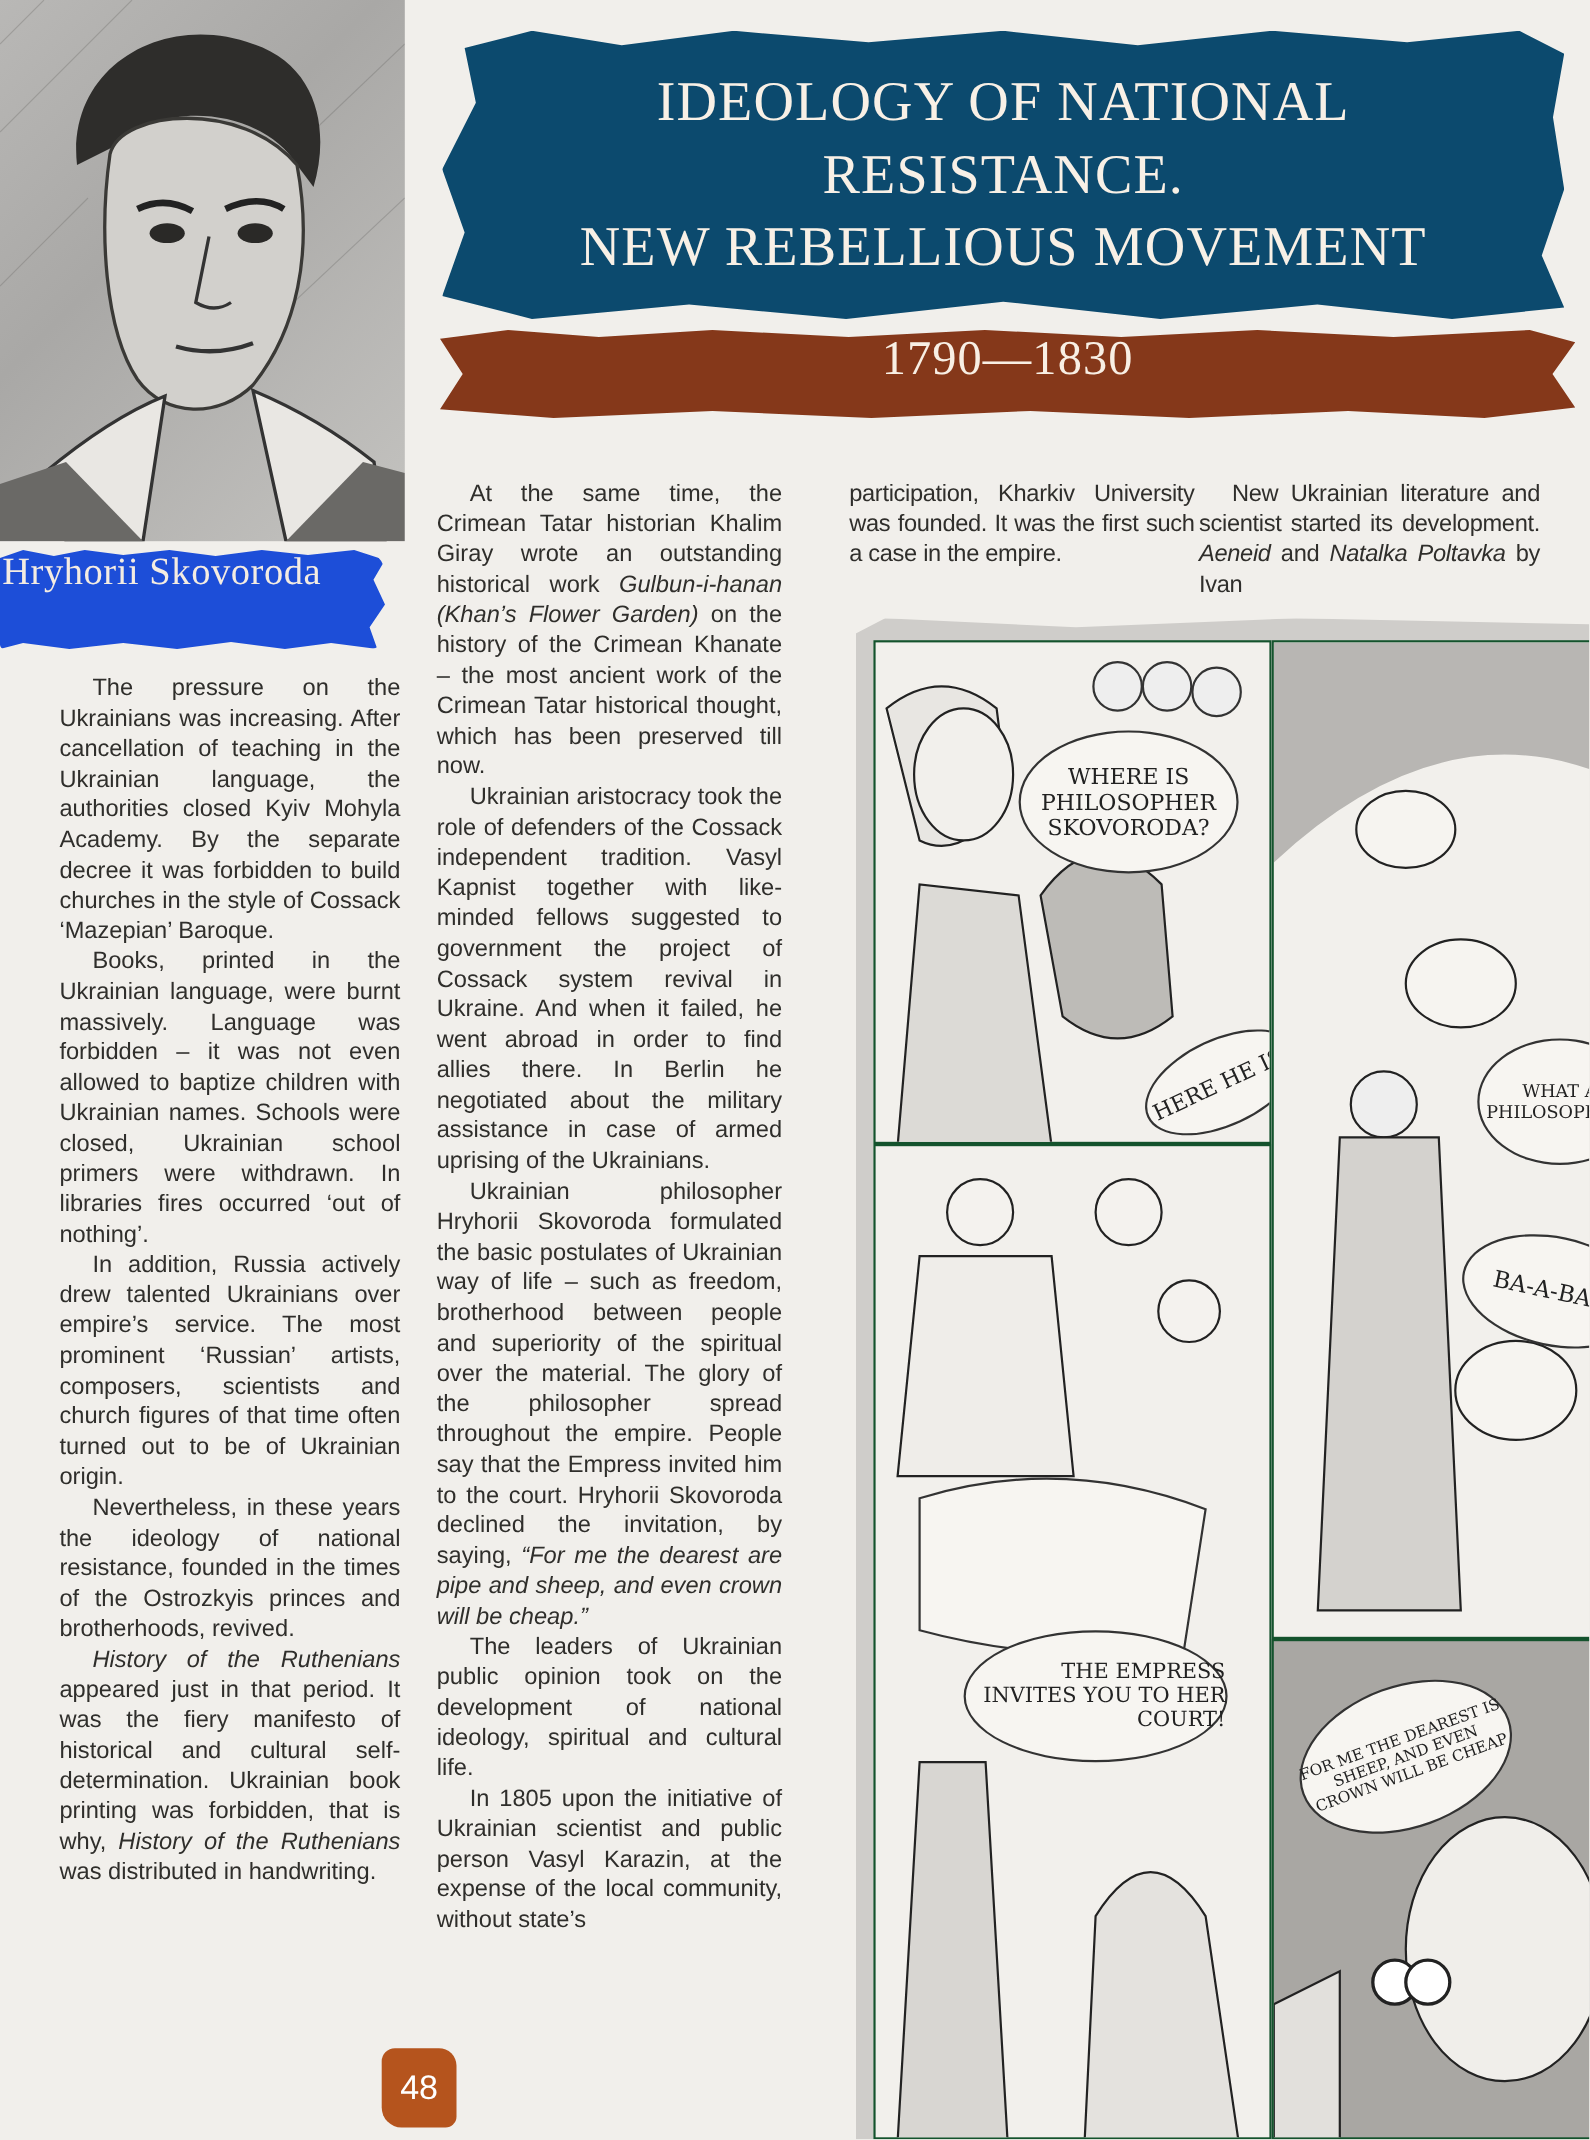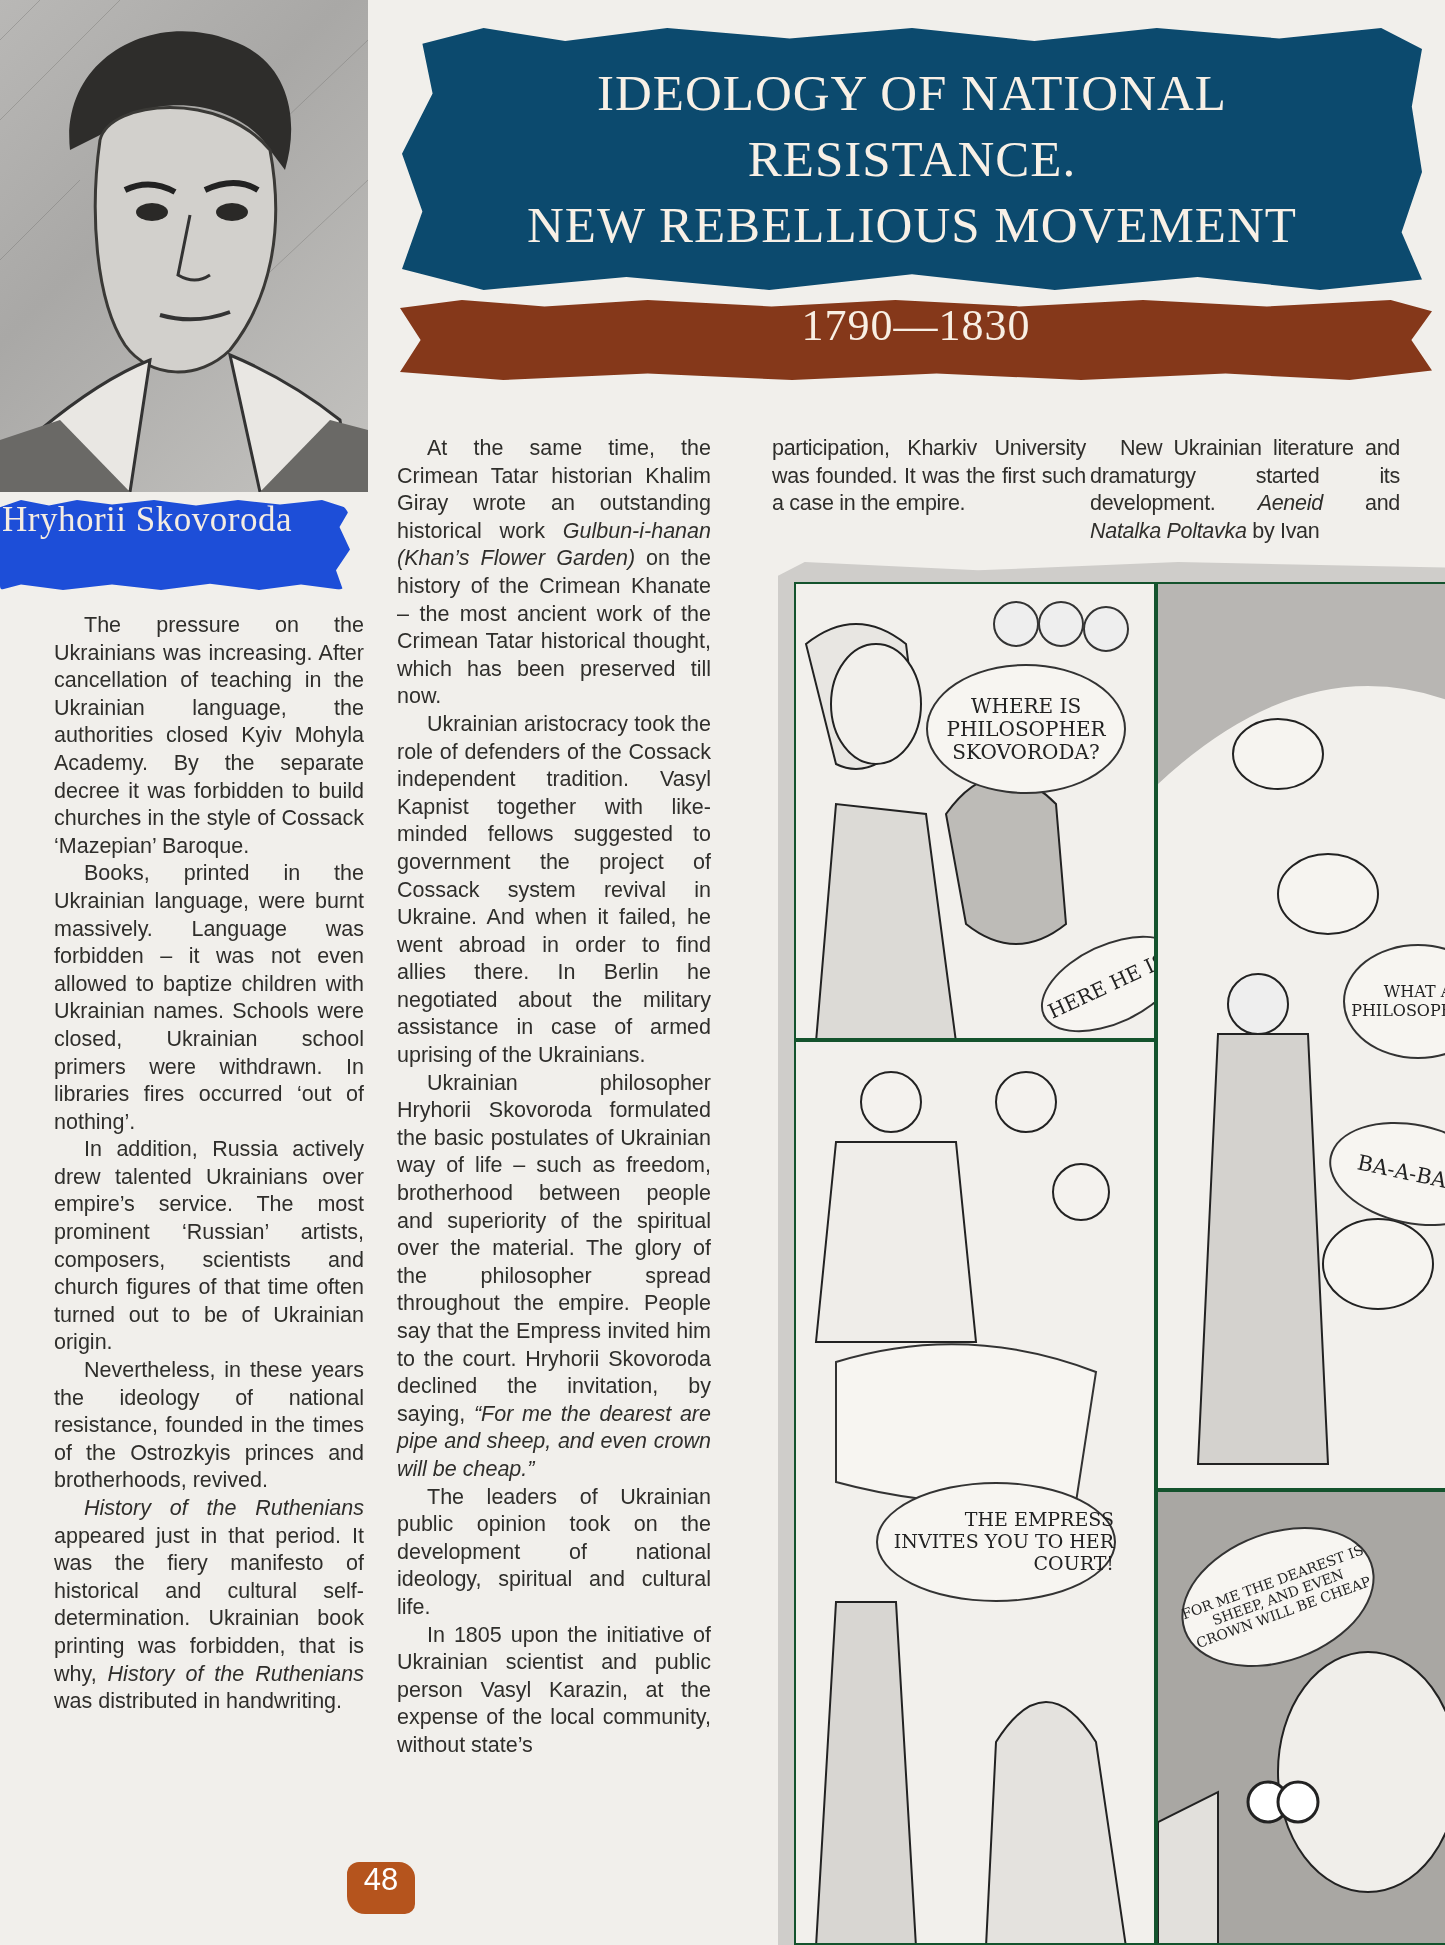--- a/index.html
+++ b/index.html
@@ -59,23 +59,23 @@
     background: #cfcdca; padding: 20px 0 0 18px;
     clip-path: polygon(0 1%, 4% 0, 30% 0.6%, 60% 0, 100% 0.4%, 100% 100%, 0 100%);
   }
   .panel { position: absolute; background: #f2f0ec; border: 2px solid #14532d; overflow: hidden; }
   .bubble {
     position: absolute; background: #f7f5f1; border: 2px solid #333; border-radius: 50%;
     font-family: "DejaVu Serif", serif; color: #222; text-align: center; display: flex; align-items: center; justify-content: center; line-height: 1.15;
   }
   .sketch { position: absolute; }
   .page-num {
-    position: absolute; left: 347px; top: 1862px; width: 68px; height: 52px;
+    position: absolute; left: 347px; top: 1862px; width: 68px; height: 72px;
     background: #b5541d; border-radius: 12px 16px 10px 18px;
-    display: flex; justify-content: center;
+    display: flex; align-items: center; justify-content: center;
   }
   .page-num span { color: #fff; font-size: 31px; font-family: "Liberation Sans", sans-serif; }
 </style>
 </head>
 <body>
 
 <div class="portrait">
   <svg width="368" height="492" viewBox="0 0 368 492">
     <g stroke="#6d6c69" stroke-width="1" opacity="0.35">
       <line x1="0" y1="40" x2="40" y2="0"></line>
@@ -126,21 +126,21 @@
   <p><span>Ukrainian philosopher Hryhorii Skovoroda formulated the basic postulates of Ukrainian way of life – such as freedom, brotherhood between people and superiority of the spiritual over the material. The glory of the philosopher spread throughout the empire. People say that the Empress invited him to the court. Hryhorii Skovoroda declined the invitation, by saying, </span><i>“For me the dearest are pipe and sheep, and even crown will be cheap.”</i></p>
   <p>The leaders of Ukrainian public opinion took on the development of national ideology, spiritual and cultural life.</p>
   <p>In 1805 upon the initiative of Ukrainian scientist and public person Vasyl Karazin, at the expense of the local community, without state’s</p>
 </div>
 
 <div class="col col3">
   <p style="text-indent:0">participation, Kharkiv University was founded. It was the first such a case in the empire.</p>
 </div>
 
 <div class="col col4">
-  <p><span>New Ukrainian literature and dramaturgy started its development. </span><i>Aeneid</i><span> and </span><i>Natalka Poltavka</i><span> by Ivan</span></p>
+  <p><span>New Ukrainian literature and scientist started its development. </span><i>Aeneid</i><span> and </span><i>Natalka Poltavka</i><span> by Ivan</span></p>
 </div>
 
 <div class="comic">
 
   <div class="panel" style="left:16px; top:20px; width:362px; height:458px;">
     <svg class="sketch" width="362" height="458">
       <path d="M10 60 Q60 20 110 60 L120 140 Q80 200 40 180 Z" fill="#e8e6e2" stroke="#222" stroke-width="2"></path>
       <ellipse cx="80" cy="120" rx="45" ry="60" fill="#f2f0ec" stroke="#222" stroke-width="2"></ellipse>
       <path d="M40 220 L20 458 L160 458 L130 230 Z" fill="#dcdad6" stroke="#222" stroke-width="2"></path>
       <circle cx="220" cy="40" r="22" fill="#eee" stroke="#333" stroke-width="2"></circle>

